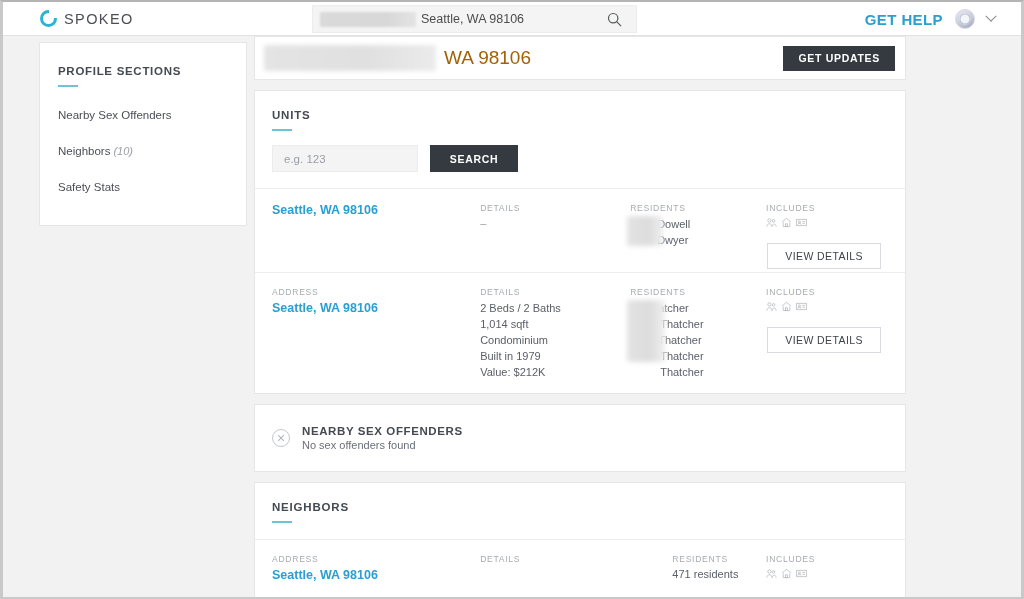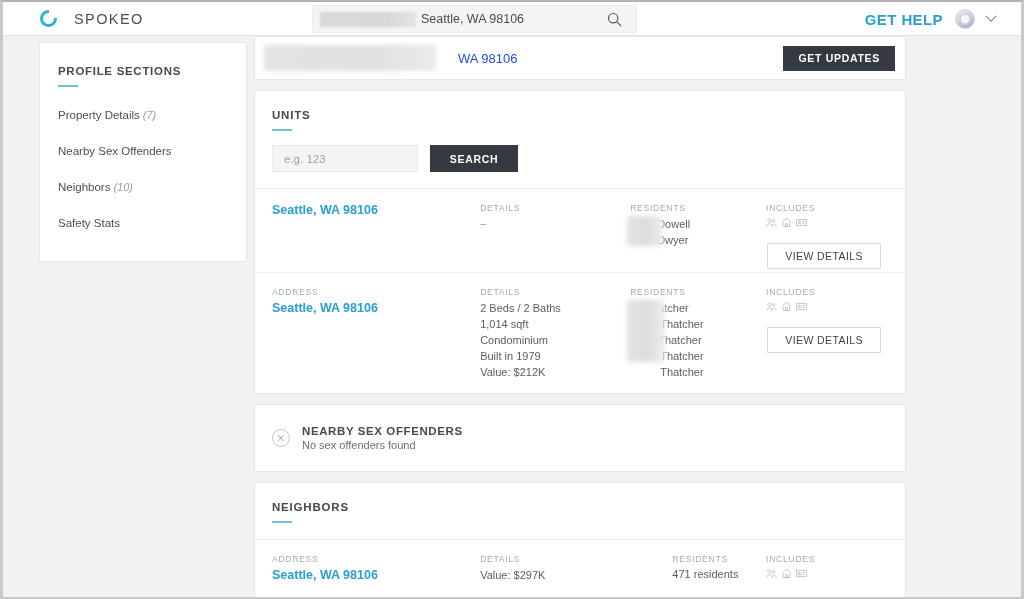--- a/index.html
+++ b/index.html
@@ -31,21 +31,21 @@
     background: #ffffff;
     border-bottom: 1px solid #e2e2e2;
     display: flex;
     align-items: center;
   }
 
   .logo-wrap {
     display: flex;
     align-items: center;
     margin-left: 37px;
-    gap: 17px;
+    gap: 7px;
   }
   .logo-mark {
     width: 17px; height: 17px;
     border-radius: 50%;
     border: 3.2px solid #2bb3d4;
     position: relative;
     background: #fff;
   }
   .logo-mark::after {
     content: "";
@@ -204,23 +204,23 @@
     position: relative;
   }
   .title-redact {
     width: 172px;
     height: 26px;
     background: linear-gradient(90deg,#e4e4e4,#e0e0e0 60%,#ebebeb);
     filter: blur(2px);
     border-radius: 2px;
   }
   .title-text {
-    font-size: 13px;
-    color: #1d4ed8;
-    margin-left: 22px;
+    font-size: 19px;
+    color: #a16207;
+    margin-left: 8px;
   }
   .get-updates {
     position: absolute;
     right: 10px;
     top: 9px;
     background: #343a40;
     color: #ffffff;
     border: none;
     font-size: 10.5px;
     font-weight: 700;
@@ -434,23 +434,20 @@
     </div>
   </div>
 
   <div class="body-area">
 
     <div class="sidebar">
       <div class="sidebar-title">PROFILE SECTIONS</div>
       <div class="sidebar-rule"></div>
 
       <div class="sidebar-item">
-        <span>Property Details</span><span class="count">(7)</span>
-      </div>
-      <div class="sidebar-item">
         <span>Nearby Sex Offenders</span>
       </div>
       <div class="sidebar-item">
         <span>Neighbors</span><span class="count">(10)</span>
       </div>
       <div class="sidebar-item">
         <span>Safety Stats</span>
       </div>
     </div>
 
@@ -579,21 +576,20 @@
         </div>
 
         <div class="row" style="margin-top:16px;border-top:1px solid #ededed;">
           <div class="col-address">
             <span class="col-label">ADDRESS</span>
             <span class="addr-redact wide" style="position:relative;top:-11px;"></span>
             <span class="addr-link">Seattle, WA 98106</span>
           </div>
           <div class="col-details" style="width:205px;">
             <span class="col-label">DETAILS</span>
-            <div class="detail-line">Value: $297K</div>
           </div>
           <div class="col-residents" style="width:100px;">
             <span class="col-label">RESIDENTS</span>
             <div class="res-count">471 residents</div>
           </div>
           <div class="col-includes">
             <span class="col-label">INCLUDES</span>
             <span class="includes-icons">
               <svg width="11" height="11" viewBox="0 0 16 16">
                   <circle cx="5" cy="5" r="2.4" fill="none" stroke="#8d9298" stroke-width="1"></circle>

